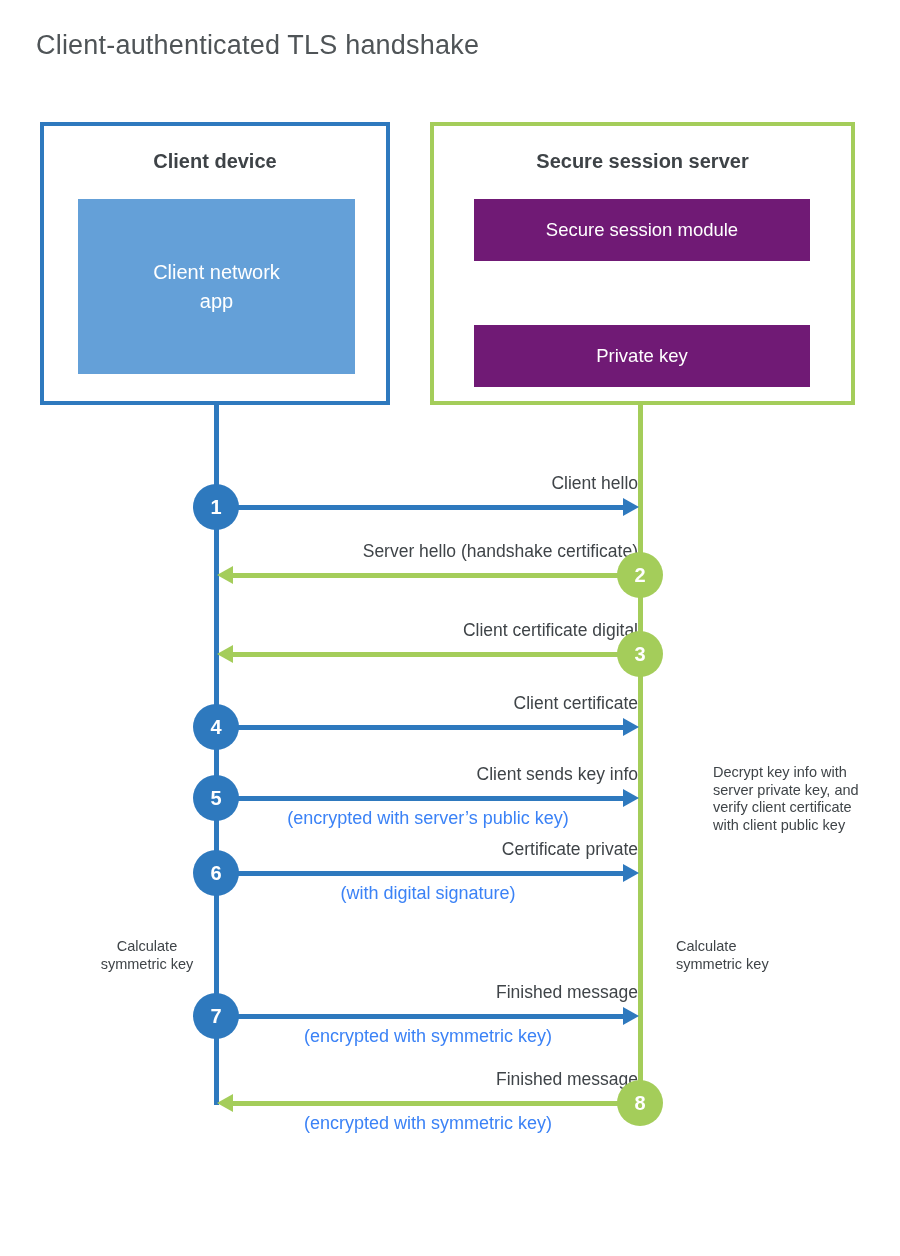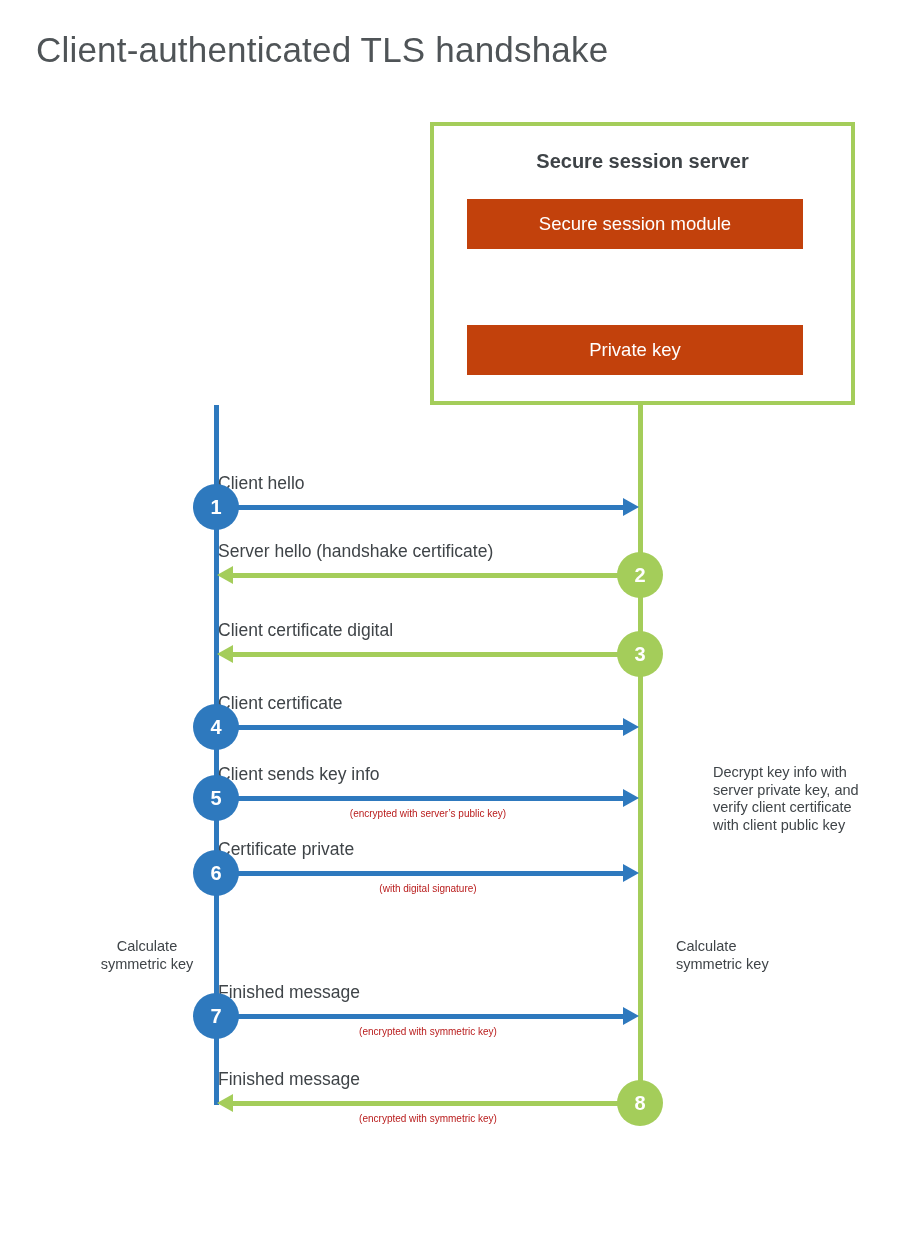--- a/index.html
+++ b/index.html
@@ -8,21 +8,21 @@
     position: relative;
     width: 900px;
     height: 1256px;
     background: #ffffff;
     overflow: hidden;
   }
   .page-title {
     position: absolute;
     left: 36px;
     top: 30px;
-    font-size: 35px;
+    font-size: 27px;
     font-weight: 400;
     color: #4f5457;
     letter-spacing: 0.2px;
   }
   
   .actor-box {
     position: absolute;
     top: 122px;
     height: 283px;
     box-sizing: border-box;
@@ -51,24 +51,24 @@
     align-items: center;
     justify-content: center;
     text-align: center;
     color: #ffffff;
     font-size: 20px;
     line-height: 1.45;
     white-space: pre-line;
   }
   .server-bar {
     position: absolute;
-    left: 33px;
+    left: 40px;
     width: 336px;
-    height: 50px;
-    background: #c2410c;
+    height: 62px;
+    background: #701a75;
     display: flex;
     align-items: center;
     justify-content: center;
     color: #ffffff;
     font-size: 18.5px;
   }
   .bar-1 { top: 73px; }
   .bar-2 { top: 136px; }
   .bar-3 { top: 199px; }
   
@@ -108,33 +108,33 @@
     border-bottom: 9px solid transparent;
     top: calc(var(--y) - 9px);
     z-index: 2;
   }
   .msg.blue  .head { left: 623px; border-left: 16px solid #2e79be; }
   .msg.green .head { left: 217px; border-right: 16px solid #a4cd5a; }
   .msg .label {
     position: absolute;
     left: 218px;
     width: 420px;
-    text-align: left;
+    text-align: right;
     top: calc(var(--y) - 34px);
     font-size: 17.5px;
     color: #3f4448;
   }
   .msg .sub {
     position: absolute;
     left: 218px;
     width: 420px;
     text-align: center;
     top: calc(var(--y) + 10px);
-    font-size: 10px;
-    color: #b91c1c;
+    font-size: 18px;
+    color: #3b82f6;
   }
   
   .side-note {
     position: absolute;
     left: 666px;
     top: 764px;
     width: 170px;
     font-size: 14.5px;
     line-height: 17.5px;
     color: #3f4448;
@@ -153,20 +153,25 @@
   .calc-left  { left: 82px; text-align: center; }
   .calc-right { left: 676px; text-align: left; }
 </style>
 </head>
 <body>
 
 <div class="canvas">
 
   <div class="page-title">Client-authenticated TLS handshake</div>
 
+  <div class="actor-box client-box">
+    <div class="actor-title">Client device</div>
+    <div class="app-box">Client network
+app</div>
+  </div>
 
   <div class="actor-box server-box">
     <div class="actor-title">Secure session server</div>
     <div class="server-bar bar-1">Secure session module</div>
     <div class="server-bar bar-3">Private key</div>
   </div>
 
   <div class="lifeline lifeline-client"></div>
   <div class="lifeline lifeline-server"></div>
 

